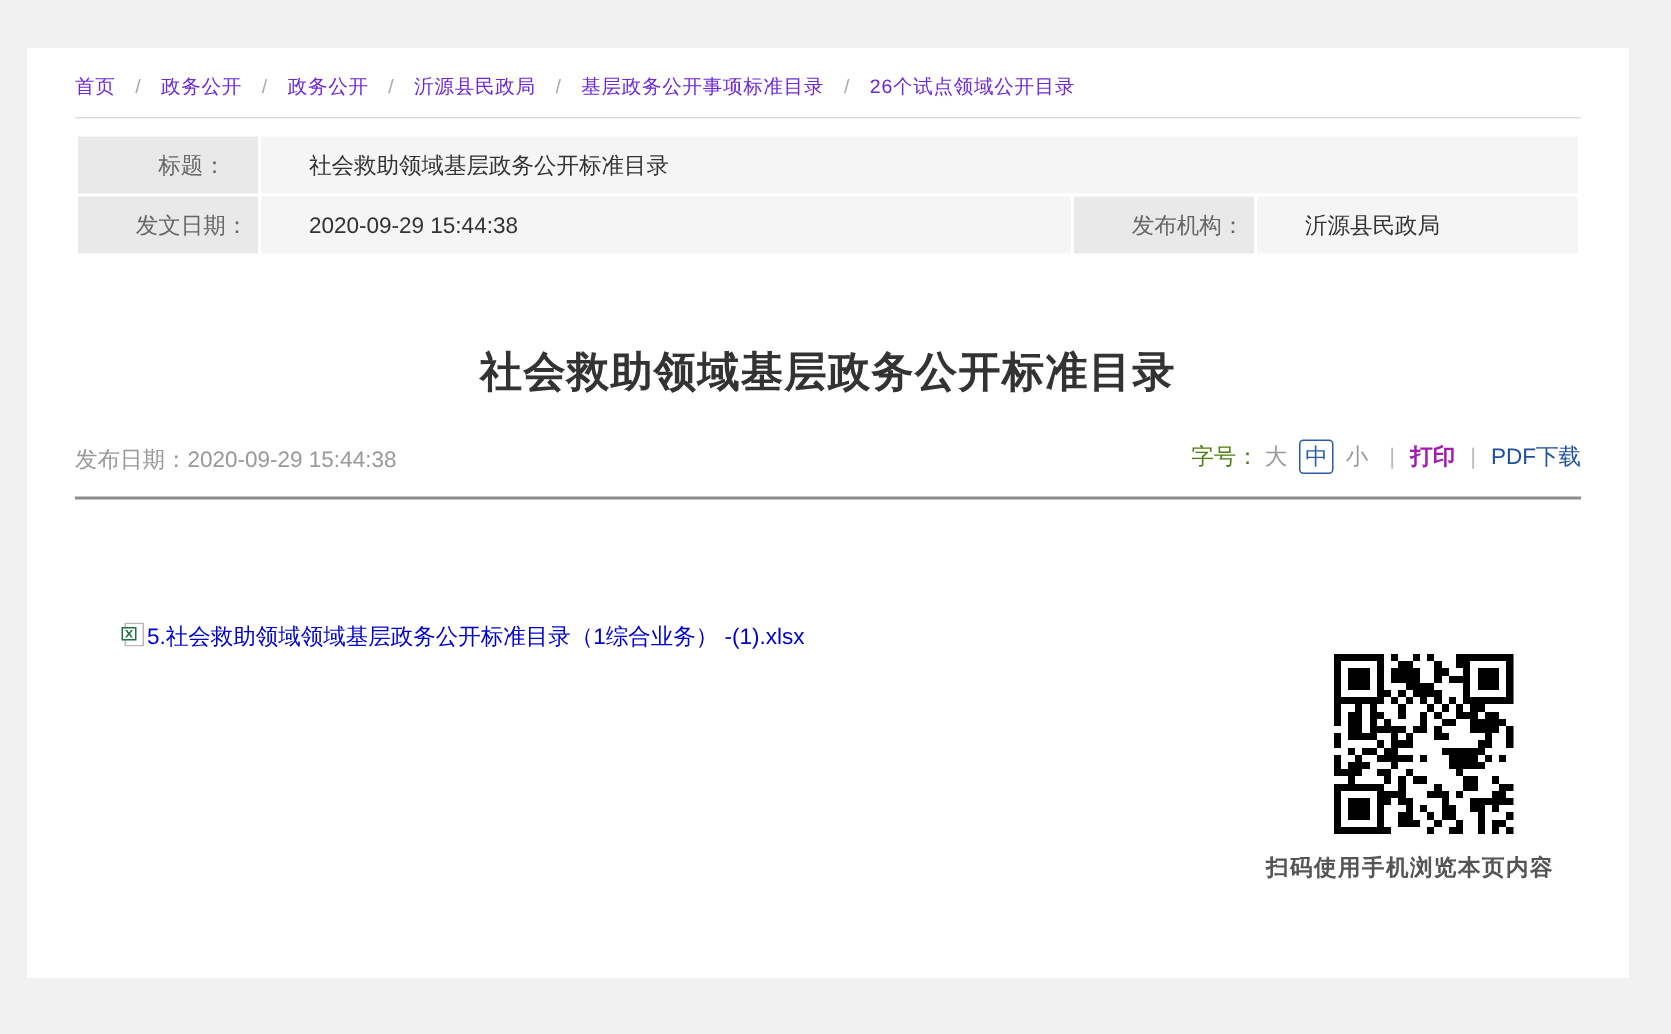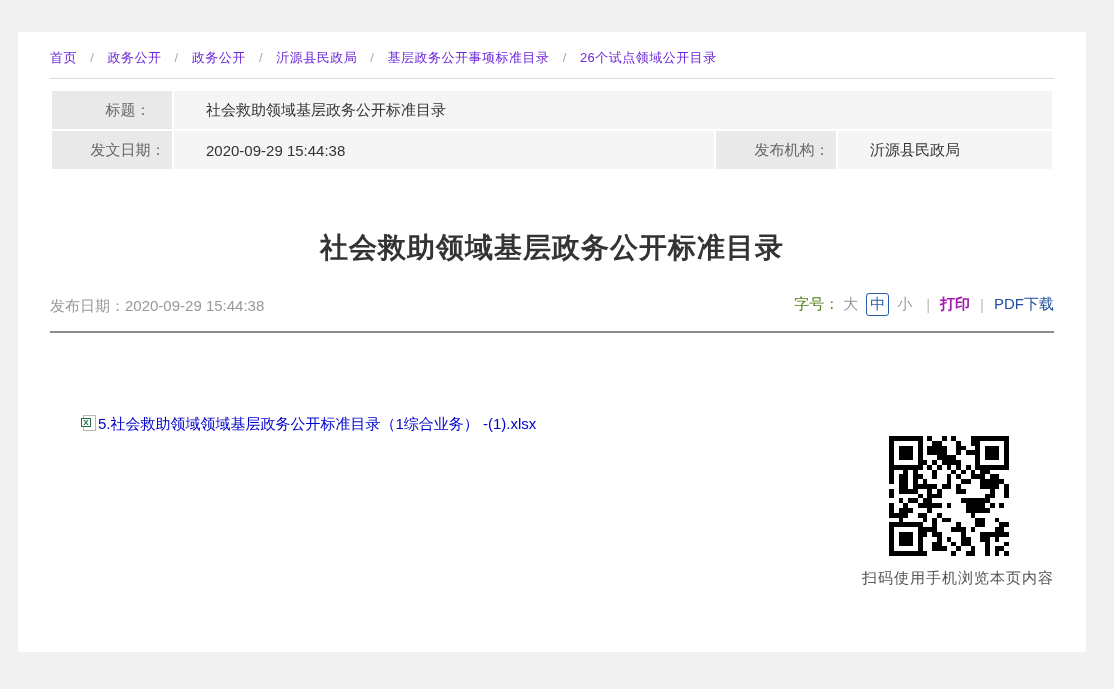--- a/index.html
+++ b/index.html
@@ -93,21 +93,22 @@
     position:absolute;left:30px;top:82px;
     display:flex;align-items:flex-start;
     font-size:15px;
     cursor:pointer;
   }
   .attachment .xls-icon{width:16px;height:16px;margin-right:2px;flex:0 0 auto;}
   .attachment a{color:var(--link-blue);text-decoration:none;}
   .qr-block{
     position:absolute;right:0px;top:103px;
     width:210px;
-    text-align:right;
+    text-align:left;
+    font-weight:bold;
   }
   .qr-svg{display:block;margin:0 auto;width:120px;height:120px;background:#fff;}
   .qr-caption{margin-top:13px;font-size:15px;color:#555;letter-spacing:1px;}
 </style>
 </head>
 <body>
 
 <div class="card">
 
   <div class="breadcrumb">

